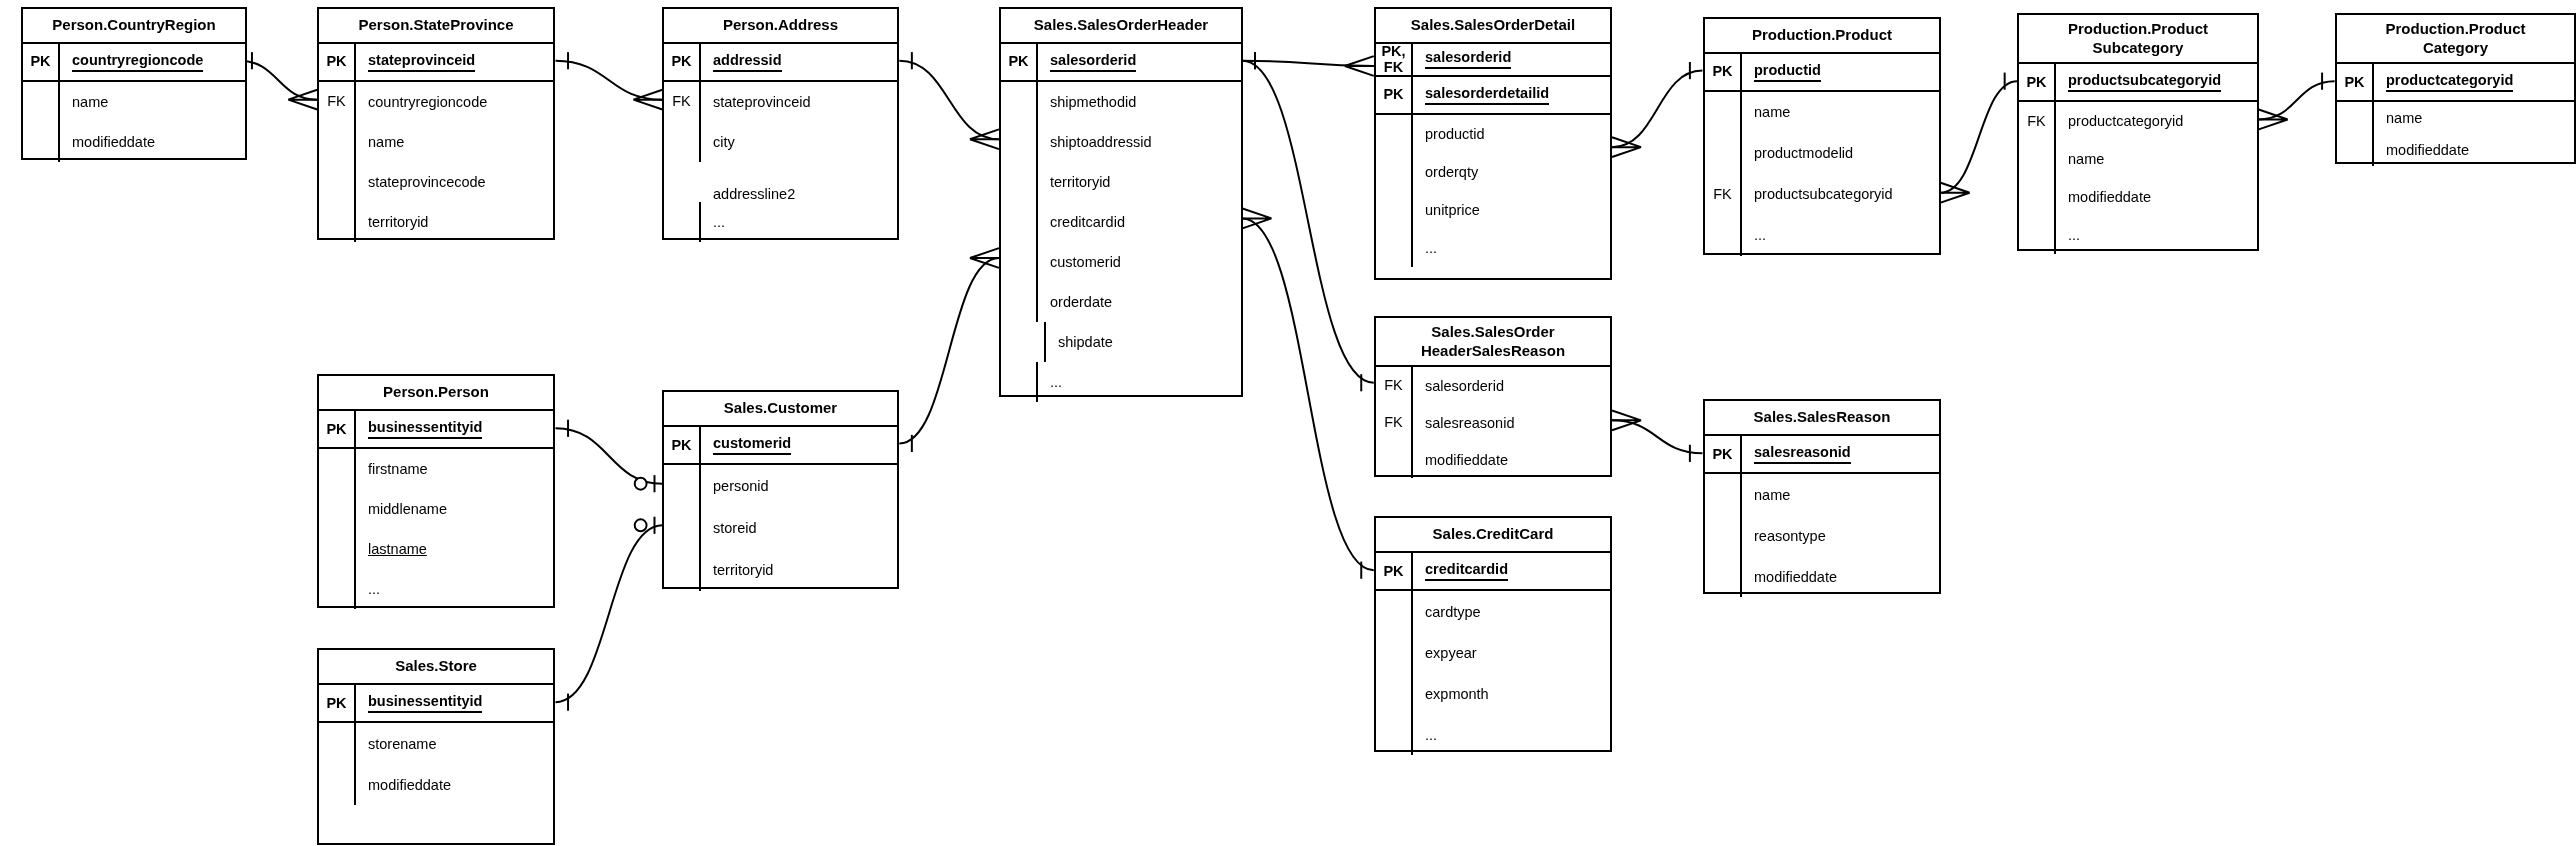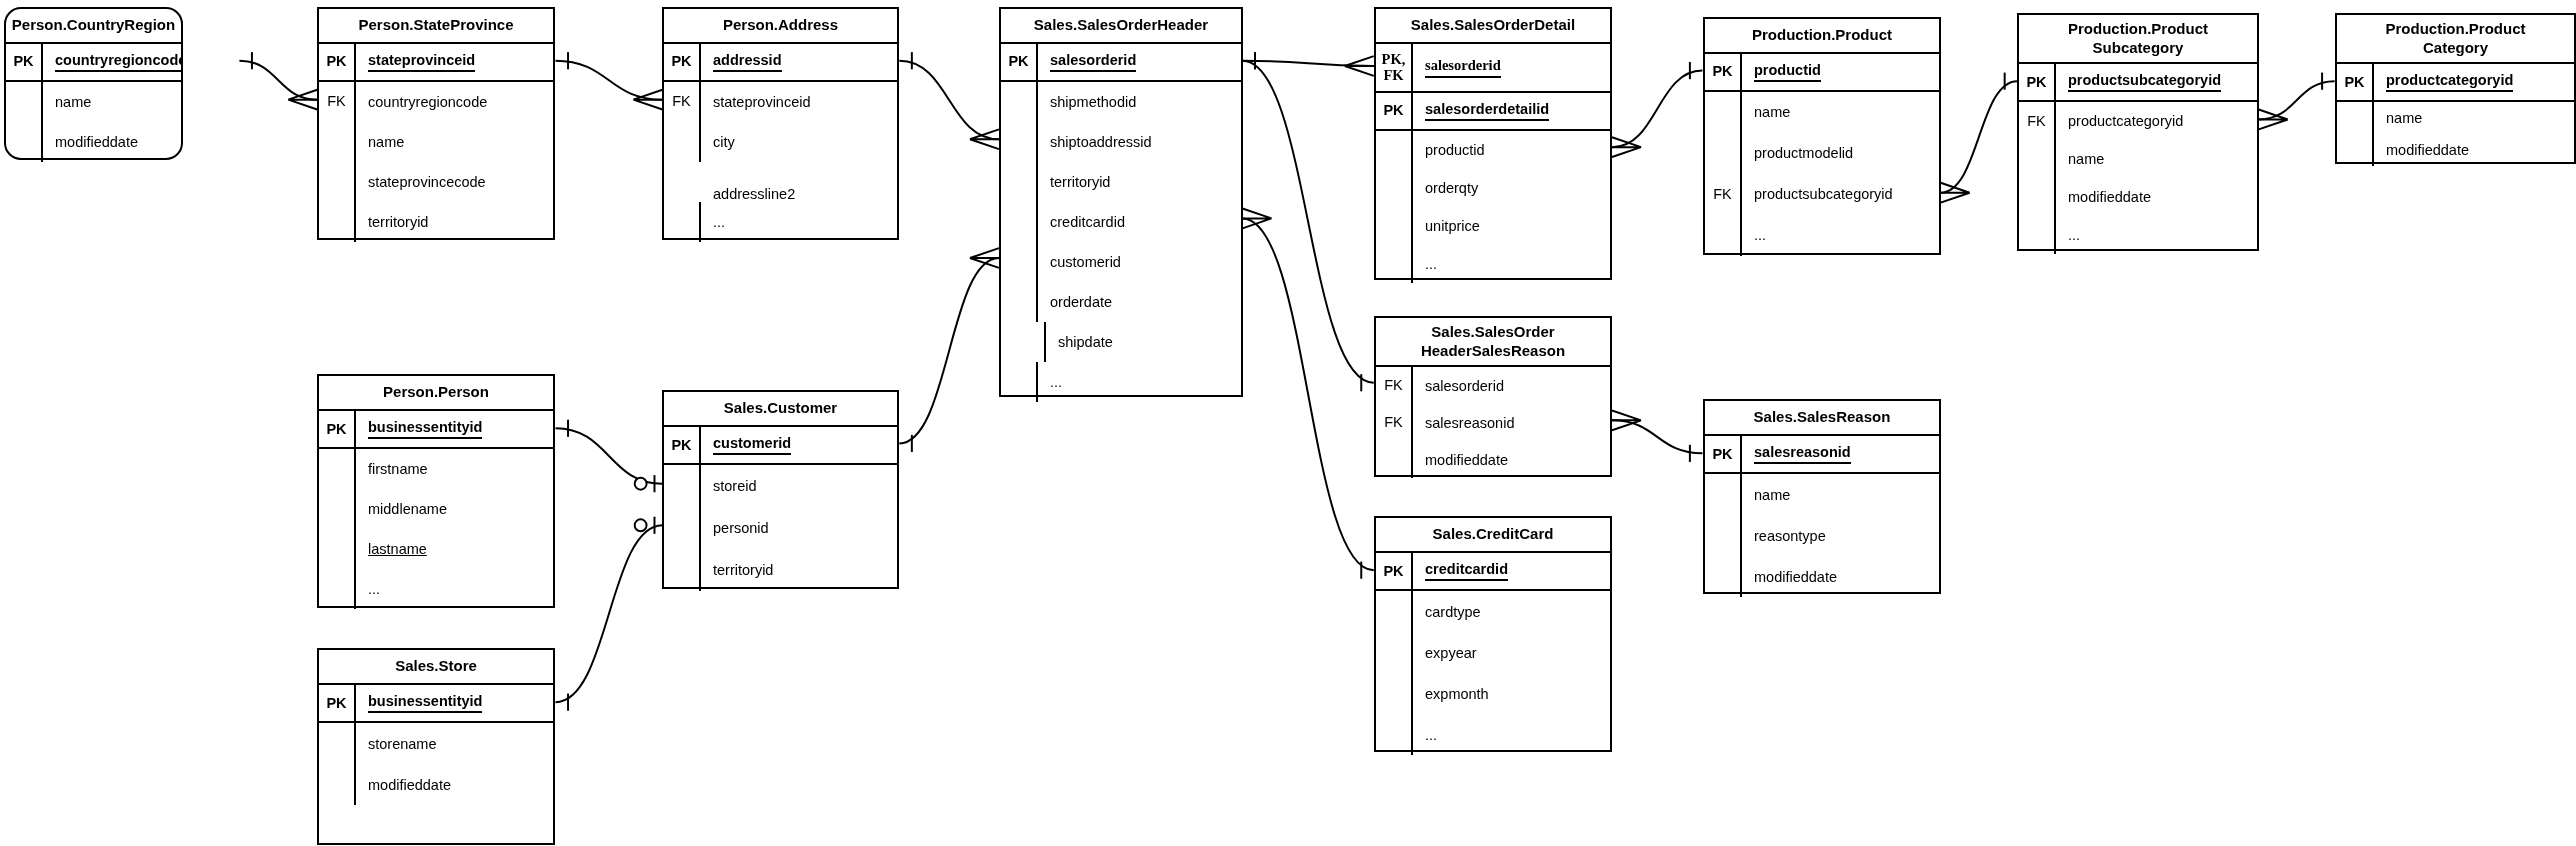--- a/index.html
+++ b/index.html
@@ -61,21 +61,21 @@
       <path d="M2940 292 C2998 292 2998 123 3056 123" stroke="#000000" stroke-width="3" fill="none"></path>
       <path d="M2984 292 L2940 277 M2984 292 L2940 292 M2984 292 L2940 307" stroke="#000000" stroke-width="3" fill="none"></path>
       <line x1="3037" y1="110" x2="3037" y2="136" stroke="#000000" stroke-width="3"></line>
       <path d="M3422 181 C3479.5 181 3479.5 123 3537 123" stroke="#000000" stroke-width="3" fill="none"></path>
       <path d="M3466 181 L3422 166 M3466 181 L3422 181 M3466 181 L3422 196" stroke="#000000" stroke-width="3" fill="none"></path>
       <line x1="3518" y1="110" x2="3518" y2="136" stroke="#000000" stroke-width="3"></line>
       <path d="M2442 637 C2510.5 637 2510.5 687 2579 687" stroke="#000000" stroke-width="3" fill="none"></path>
       <path d="M2486 637 L2442 622 M2486 637 L2442 637 M2486 637 L2442 652" stroke="#000000" stroke-width="3" fill="none"></path>
       <line x1="2560" y1="674" x2="2560" y2="700" stroke="#000000" stroke-width="3"></line>
     </svg>
-<div class="table" style="left: 4px; top: 6.6px; width: 179px; height: 153px; border-radius: 17px;">
+<div class="table" style="left: 21px; top: 6.6px; width: 226px; height: 153px;">
       <div class="title" style="height: 35px;">
         <span>Person.CountryRegion</span>
       </div>
       <div class="krow" style="height: 38px;">
         <div class="gut">
           <span>PK</span>
         </div>
         <div class="fld">
           <span class="pkname">countryregioncode</span>
         </div>
@@ -193,21 +193,21 @@
       </div>
       <div class="arow" style="height: 40px;">
         <div class="gut"></div>
         <div class="fld">...</div>
       </div>
     </div>
     <div class="table" style="left: 1374px; top: 6.6px; width: 238px; height: 273px;">
       <div class="title" style="height: 35px;">
         <span>Sales.SalesOrderDetail</span>
       </div>
-      <div class="krow" style="height: 49px; font-family: Liberation Serif, serif;">
+      <div class="krow" style="height: 33px;">
         <div class="gut">
           <span>PK,</span>
           <span>FK</span>
         </div>
         <div class="fld">
           <span class="pkname">salesorderid</span>
         </div>
       </div>
       <div class="krow" style="height: 38px;">
         <div class="gut">
@@ -355,25 +355,25 @@
       <div class="krow" style="height: 38px;">
         <div class="gut">
           <span>PK</span>
         </div>
         <div class="fld">
           <span class="pkname">customerid</span>
         </div>
       </div>
       <div class="arow" style="height: 42px;">
         <div class="gut"></div>
+        <div class="fld">personid</div>
+      </div>
+      <div class="arow" style="height: 42px;">
+        <div class="gut"></div>
         <div class="fld">storeid</div>
-      </div>
-      <div class="arow" style="height: 42px;">
-        <div class="gut"></div>
-        <div class="fld">personid</div>
       </div>
       <div class="arow" style="height: 42px;">
         <div class="gut"></div>
         <div class="fld">territoryid</div>
       </div>
     </div>
     <div class="table" style="left: 1374px; top: 316px; width: 238px; height: 161px;">
       <div class="title" style="height: 49px;">
         <span>Sales.SalesOrder</span>
         <span>HeaderSalesReason</span>

